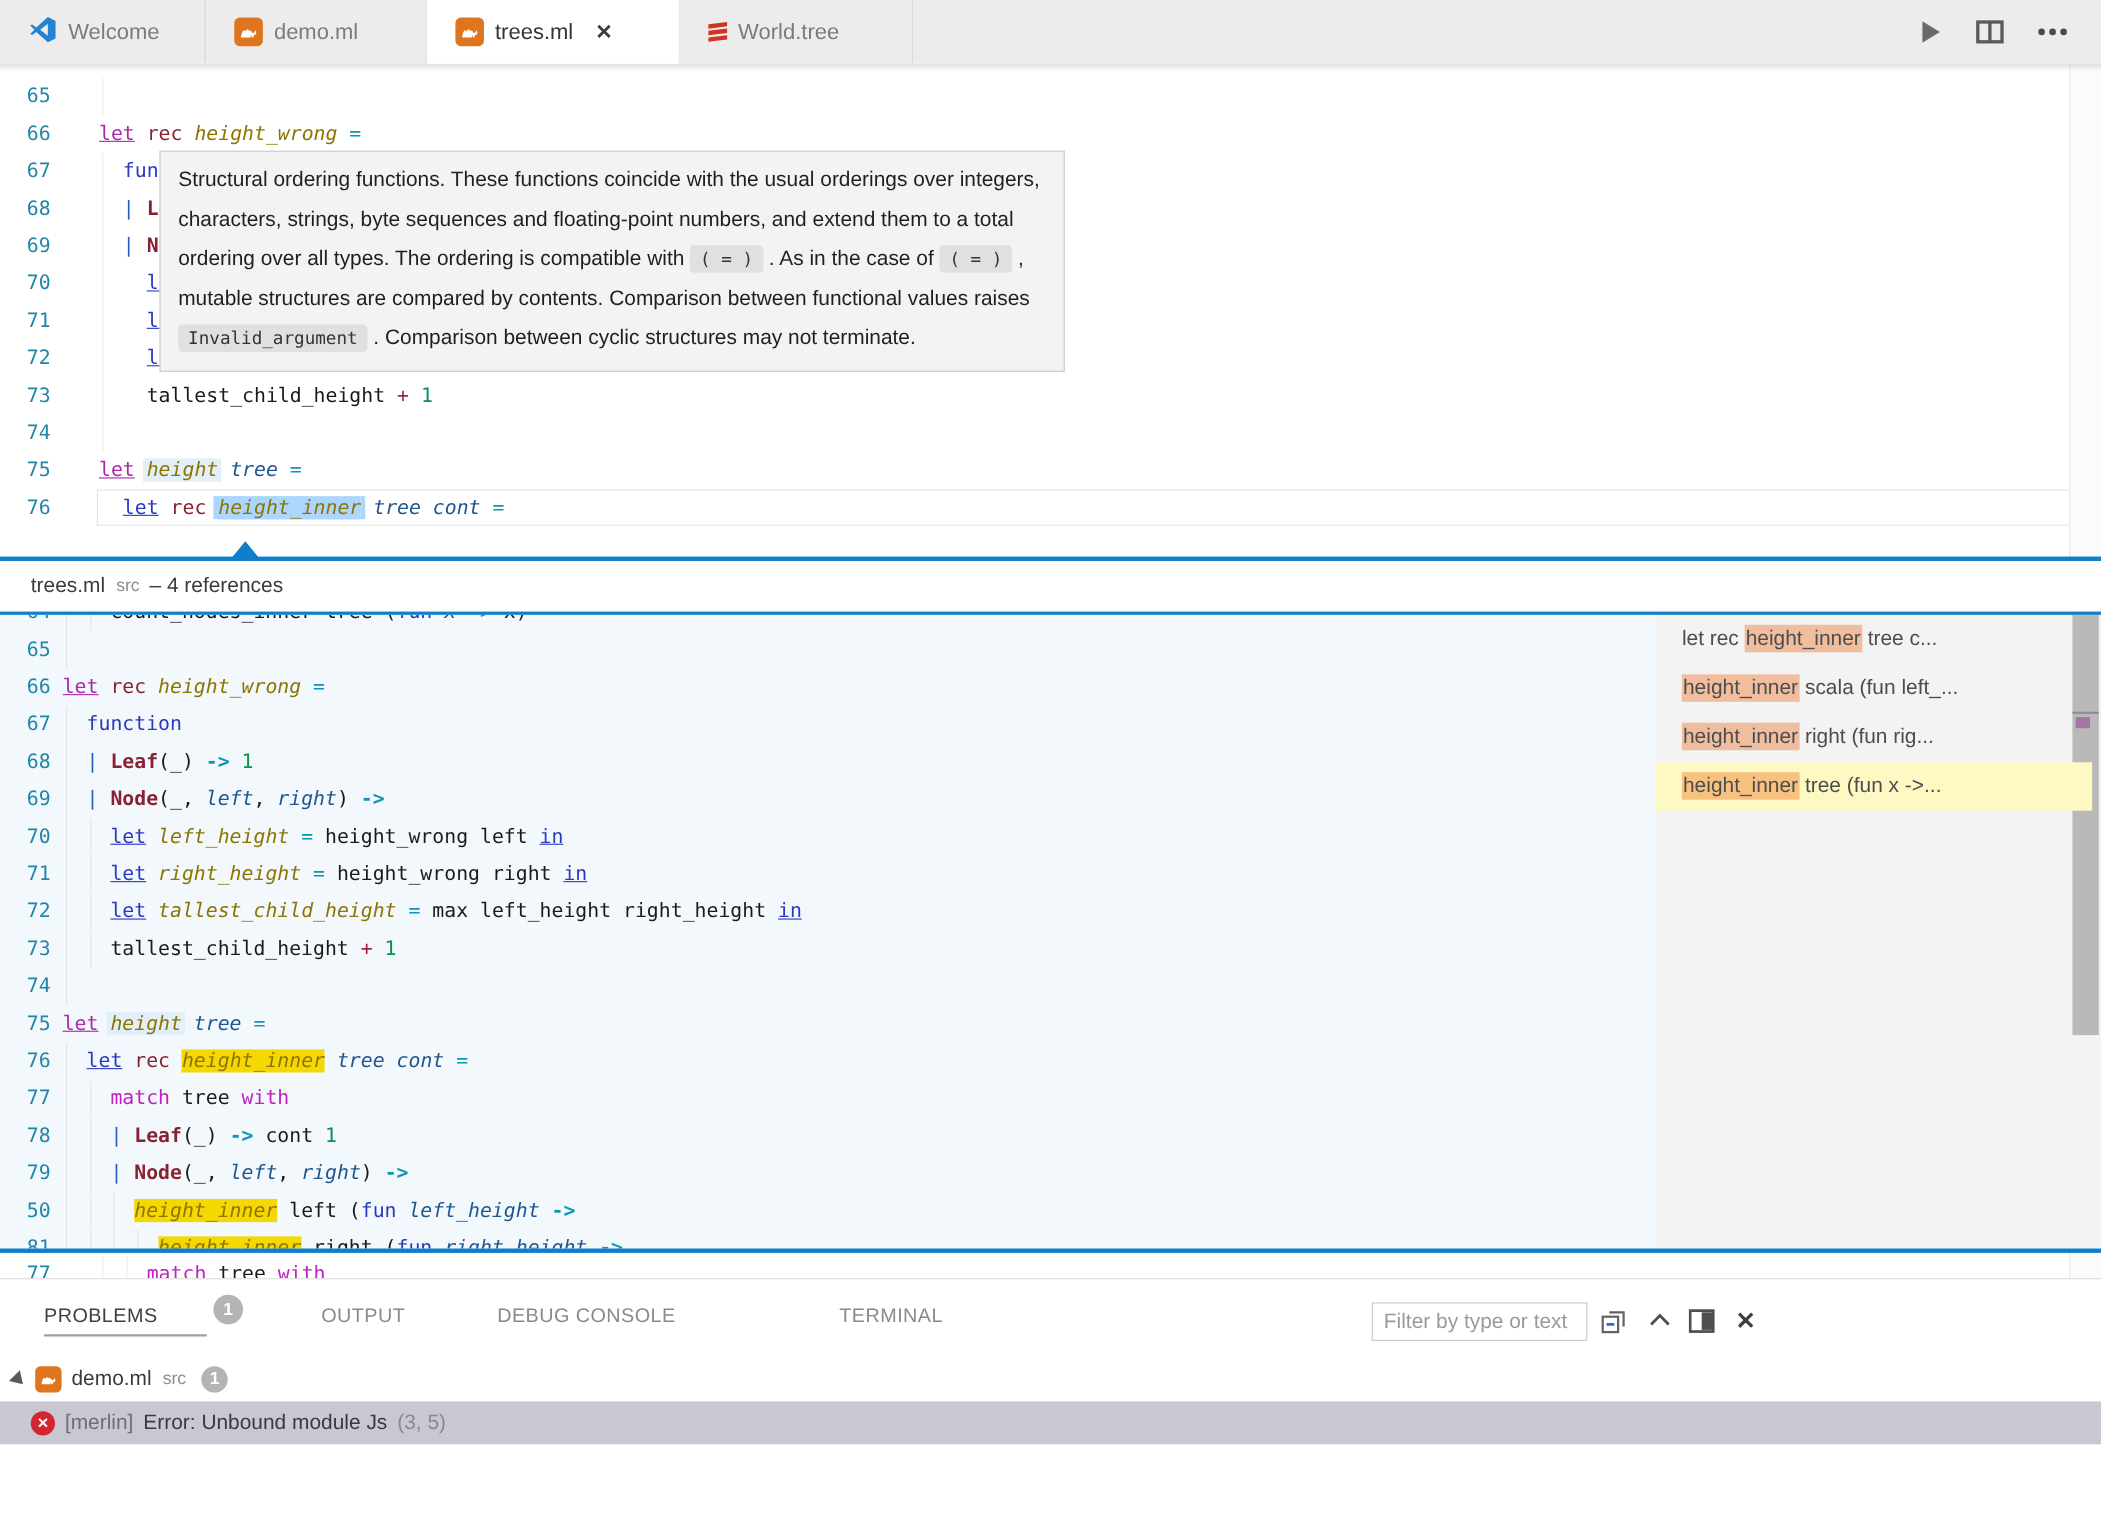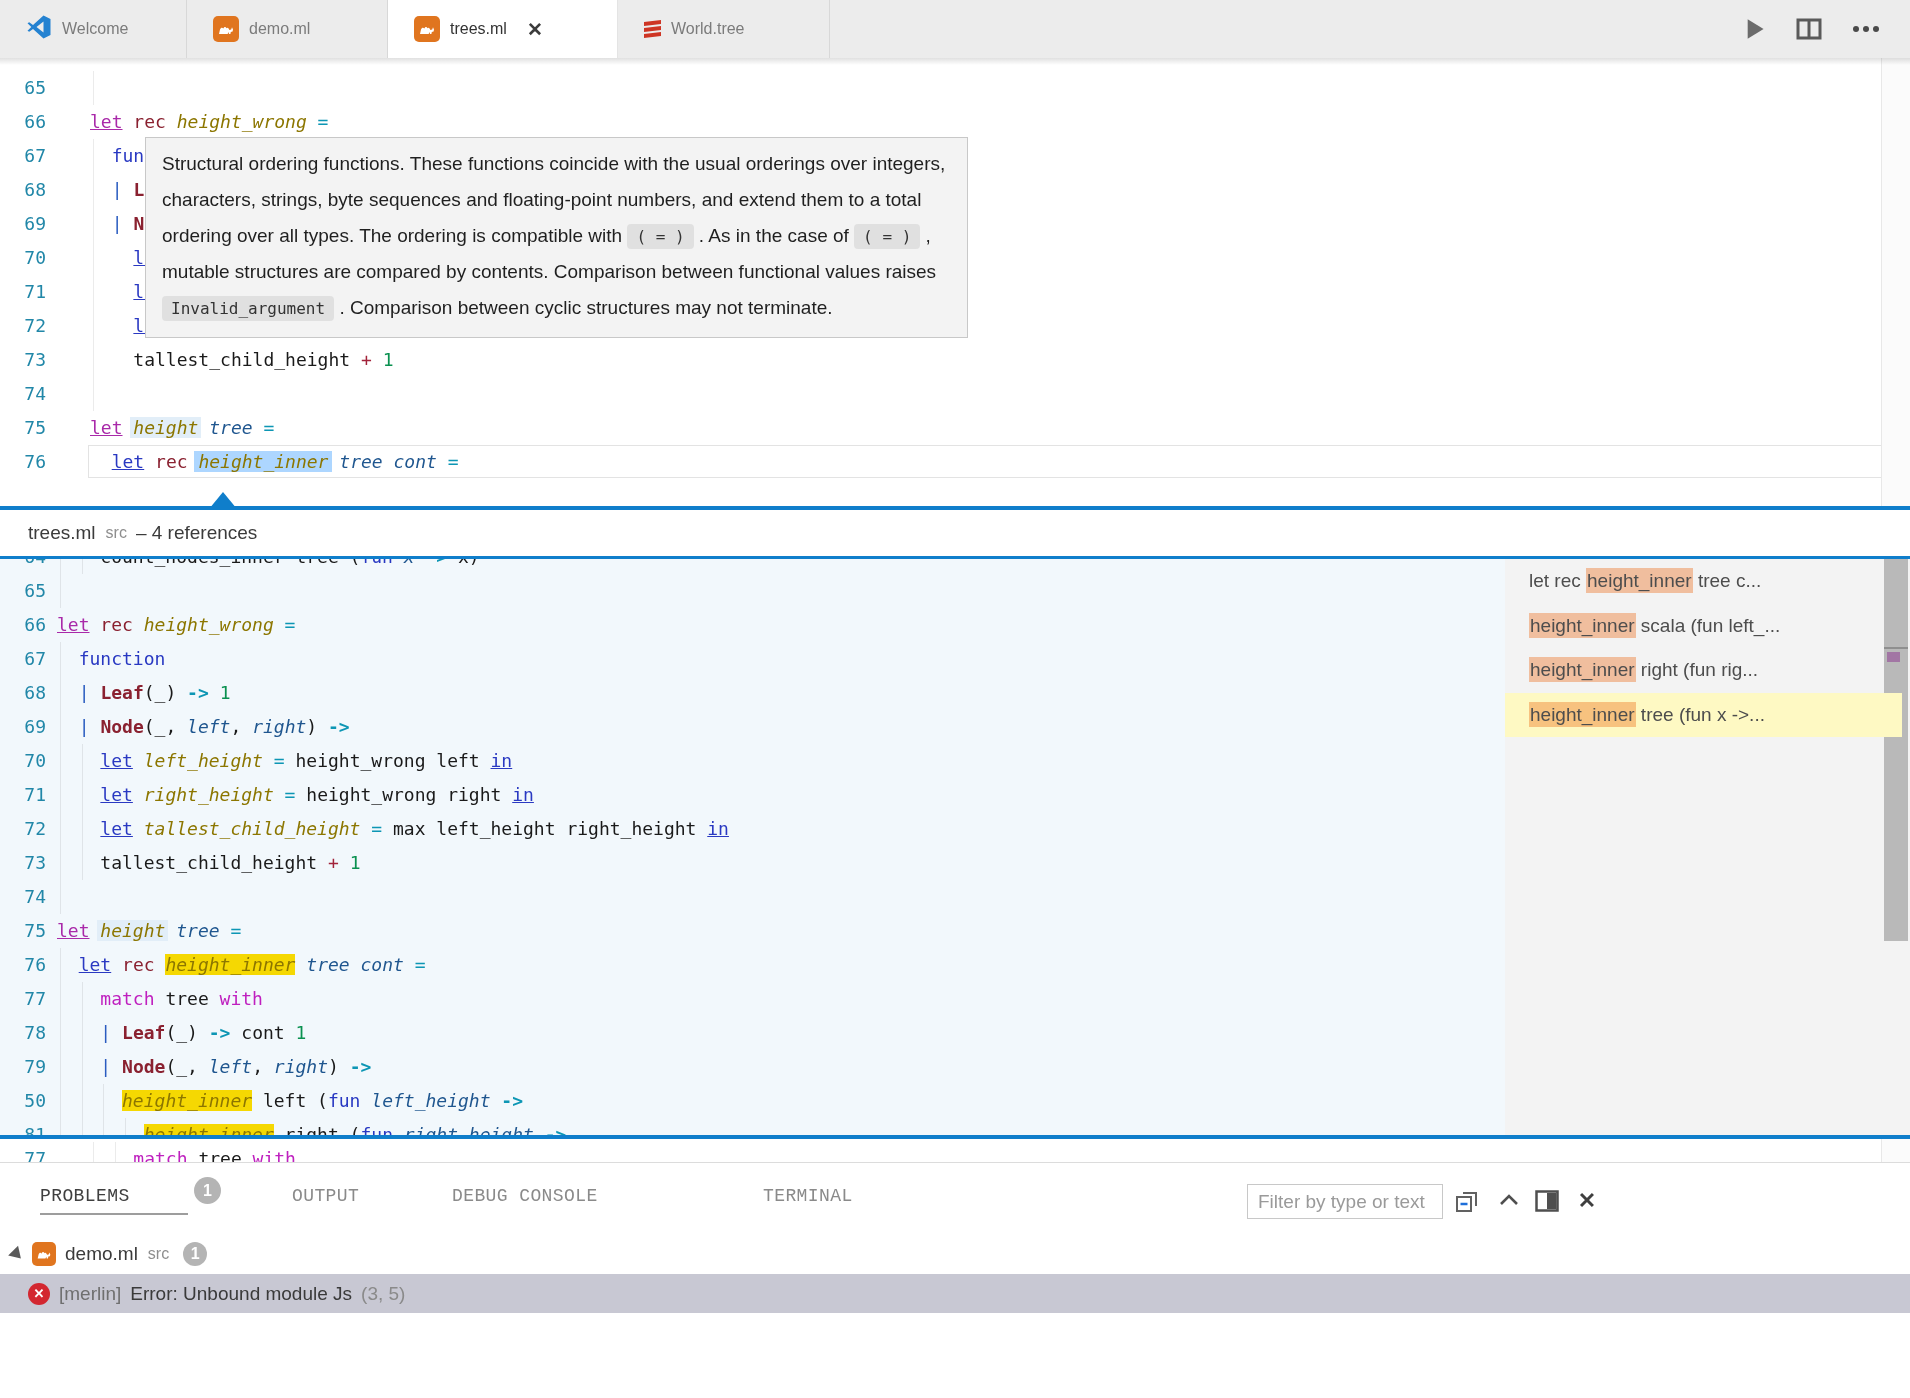--- a/index.html
+++ b/index.html
@@ -3,21 +3,21 @@
 <meta charset="utf-8">
 <style>
   html,body{margin:0;padding:0;background:#fff;}
   .app{position:relative;width:1910px;height:1398px;overflow:hidden;background:#fff;
        font-family:"Liberation Sans",sans-serif;}
 
   
   .tabbar{position:absolute;left:0;top:0;width:1910px;height:58px;background:#ececec;display:flex;}
   .tab{height:58px;display:flex;align-items:center;box-sizing:border-box;
        border-right:1px solid #d8d8d8;padding-left:26px;cursor:default;}
-  .tab .tlabel{font-size:16px;color:#7b7b7b;margin-left:10px;white-space:nowrap;}
+  .tab .tlabel{font-size:20px;color:#7b7b7b;margin-left:10px;white-space:nowrap;}
   .tab.active{background:#fff;border-right:1px solid #e4e4e4;}
   .tab.active .tlabel{color:#333;}
   .tab .tclose{font-size:19px;color:#3c3c3c;margin-left:20px;font-weight:bold;}
   .ticon{width:26px;height:26px;display:inline-block;flex:0 0 auto;}
   .camelbox{width:26px;height:26px;border-radius:5px;background:#e0751f;display:flex;align-items:center;justify-content:center;}
   .scalabox{display:flex;flex-direction:column;gap:2px;}
   .scalabox i{display:block;width:17px;height:4px;background:#ce3524;transform:skewY(-7deg);}
   .tab-actions{margin-left:auto;display:flex;align-items:center;gap:30px;padding-right:30px;}
 
   
@@ -79,21 +79,21 @@
   .ref-row.selected{background:#fef9c3;}
   .ref-hl{background:rgba(234,92,0,.35);padding:2px 1px;}
   .refs-sb{position:absolute;left:379px;top:0;width:24px;height:382px;background:#b9b9b9;}
   .refs-sb-line{position:absolute;left:379px;top:88px;width:24px;height:2px;background:#8f8f8f;}
   .refs-deco{position:absolute;left:382px;top:93px;width:13px;height:10px;background:#a276a4;}
   .peek-bborder{position:absolute;left:0;right:0;top:1077px;height:4px;background:#0f7ecb;z-index:4;}
 
   
   .panel{position:absolute;left:0;top:1162px;width:1910px;height:236px;background:#fff;
          border-top:1px solid #dcdcdc;z-index:6;}
-  .ptab{position:absolute;top:23px;font-size:18px;letter-spacing:.4px;color:#8a8a8a;white-space:nowrap;font-family:Liberation Mono, monospace;}
+  .ptab{position:absolute;top:23px;font-size:18px;letter-spacing:.4px;color:#8a8a8a;white-space:nowrap;}
   .ptab.active{color:#3f3f3f;}
   .ptab-underline{position:absolute;top:50px;height:2px;background:#9d9d9d;}
   .badge{border-radius:50%;background:#b4b4b4;color:#fff;text-align:center;
          font-size:16px;font-weight:bold;}
   .pbadge{position:absolute;left:194px;top:14px;width:27px;height:27px;line-height:27px;}
   .filterbox{position:absolute;left:1247px;top:21px;width:196px;height:35px;box-sizing:border-box;
              border:1px solid #c8c8c8;background:#fff;}
   .filterbox input{width:100%;height:100%;border:0;outline:none;padding:0 10px;box-sizing:border-box;
                    font:19px "Liberation Sans",sans-serif;color:#444;background:transparent;}
   .filterbox input::placeholder{color:#9a9a9a;}

